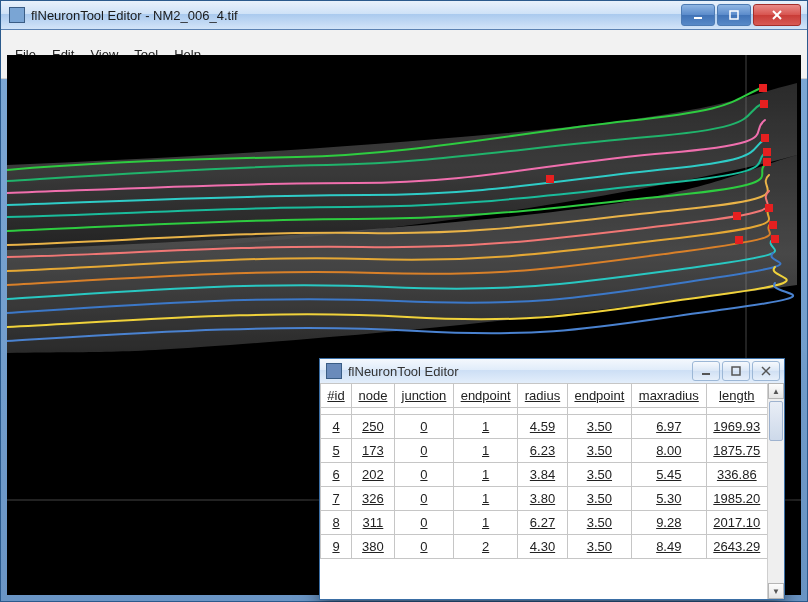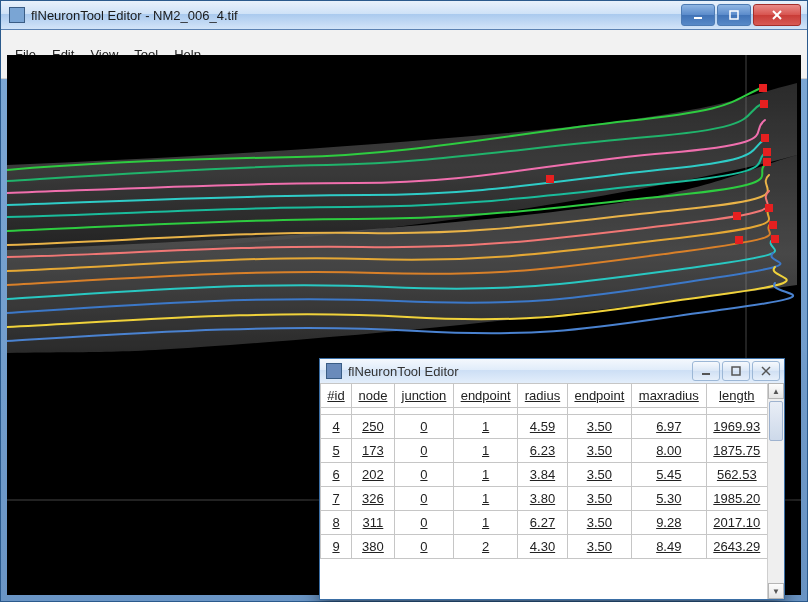--- a/index.html
+++ b/index.html
@@ -356,21 +356,21 @@
             <td>1875.75</td>
           </tr>
           <tr>
             <td>6</td>
             <td>202</td>
             <td>0</td>
             <td>1</td>
             <td>3.84</td>
             <td>3.50</td>
             <td>5.45</td>
-            <td>562.53</td>
+            <td>336.86</td>
           </tr>
           <tr>
             <td>7</td>
             <td>326</td>
             <td>0</td>
             <td>1</td>
             <td>3.80</td>
             <td>3.50</td>
             <td>5.30</td>
             <td>1985.20</td>

